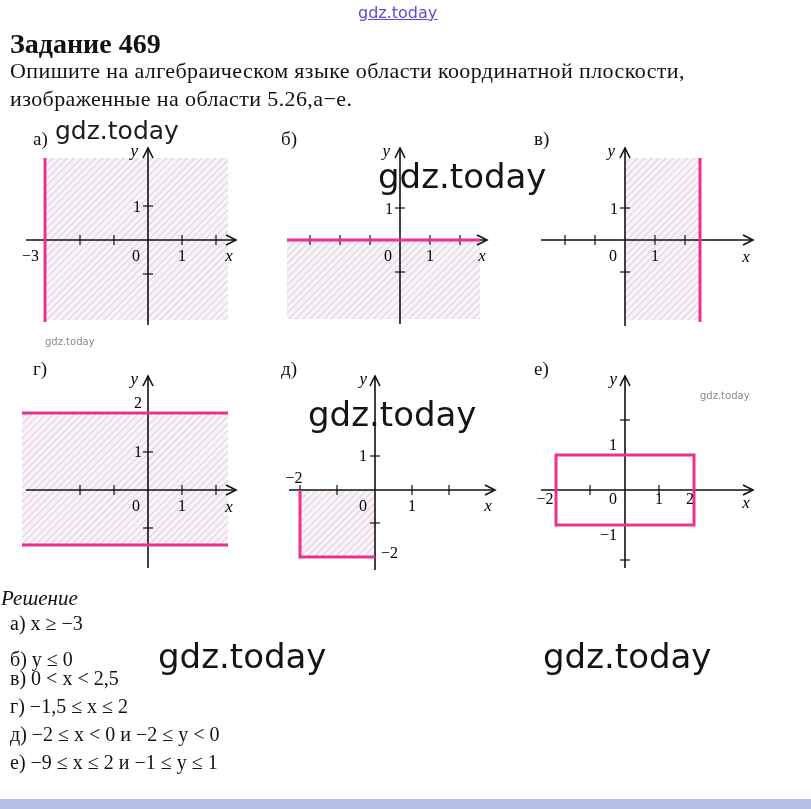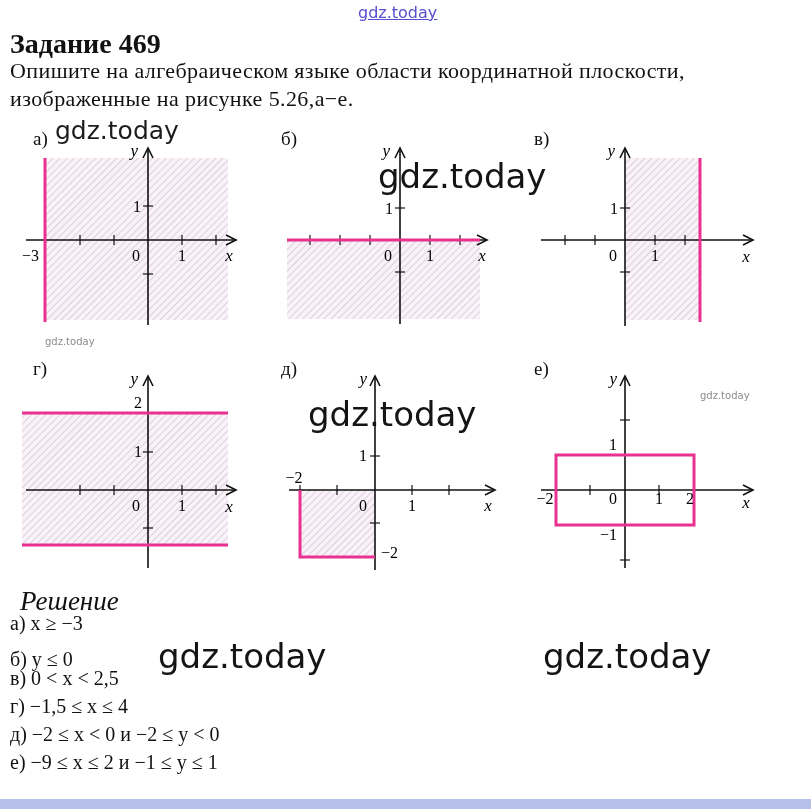--- a/index.html
+++ b/index.html
@@ -28,21 +28,21 @@
   .stmt { left:10px; font-size:22px; letter-spacing:0.4px; }
   .stmt.l1 { top:58px; }
   .stmt.l2 { top:86px; }
 
   .fig-tag { font-size:19px; }
   .wm { font-family:"DejaVu Sans", sans-serif; white-space:nowrap; }
   .wm.big   { font-size:25px; color:#1c1c1c; }
   .wm.huge  { font-size:34px; color:#141414; }
   .wm.small { font-size:10px; color:#8a8a8a; }
 
-  .sol-head { left:20px; top:586px; font-size:27px; font-style:italic; }
+  .sol-head { left:1px; top:586px; font-size:21px; font-style:italic; }
   .sol-line { left:10px; font-size:20px; }
 
   .footer-bar {
     left:0; right:0; bottom:0; height:10px;
     background:#b6c0e9;
   }
 
   svg { position:absolute; overflow:visible; }
   svg .ax { stroke:#111; stroke-width:1.6; fill:none; }
   svg .tk { stroke:#111; stroke-width:1.2; }
@@ -50,21 +50,21 @@
   svg text { font-family:"Liberation Serif", serif; font-size:16px; fill:#000; }
   svg text.it { font-style:italic; font-size:17px; }
 </style>
 </head>
 <body>
 
 <a class="abs wm-top">gdz.today</a>
 
 <div class="abs task-title">Задание 469</div>
 <div class="abs stmt l1">Опишите на алгебраическом языке области координатной плоскости,</div>
-<div class="abs stmt l2">изображенные на рисунке 5.26,а−е.</div>
+<div class="abs stmt l2">изображенные на области 5.26,а−е.</div>
 
 <div class="abs wm big" style="left:55px;  top:116px;">gdz.today</div>
 <div class="abs wm huge" style="left:378px; top:156px;">gdz.today</div>
 <div class="abs wm small" style="left:45px; top:336px;">gdz.today</div>
 <div class="abs wm huge" style="left:308px; top:394px;">gdz.today</div>
 <div class="abs wm small" style="left:700px; top:390px;">gdz.today</div>
 <div class="abs wm small" style="left:45px; top:416px;">gdz.today</div>
 <div class="abs wm huge" style="left:158px; top:636px;">gdz.today</div>
 <div class="abs wm huge" style="left:543px; top:636px;">gdz.today</div>
 
@@ -234,17 +234,17 @@
   <text x="82" y="82" text-anchor="end">1</text>
   <text x="82" y="172" text-anchor="end">−1</text>
   <text x="82" y="16" text-anchor="end" class="it">y</text>
   <text x="211" y="140" text-anchor="middle" class="it">x</text>
 </svg>
 
 <div class="abs sol-head">Решение</div>
 <div class="abs sol-line" style="top:612px;">а) x ≥ −3</div>
 <div class="abs sol-line" style="top:640px;margin-top:8px;">б) y ≤ 0</div>
 <div class="abs sol-line" style="top:667px;">в) 0 &lt; x &lt; 2,5</div>
-<div class="abs sol-line" style="top:695px;">г) −1,5 ≤ x ≤ 4</div>
+<div class="abs sol-line" style="top:695px;">г) −1,5 ≤ x ≤ 2</div>
 <div class="abs sol-line" style="top:723px;">д) −2 ≤ x &lt; 0 и −2 ≤ y &lt; 0</div>
 <div class="abs sol-line" style="top:751px;">е) −9 ≤ x ≤ 2 и −1 ≤ y ≤ 1</div>
 
 <div class="abs footer-bar"></div>
 
 </body></html>

